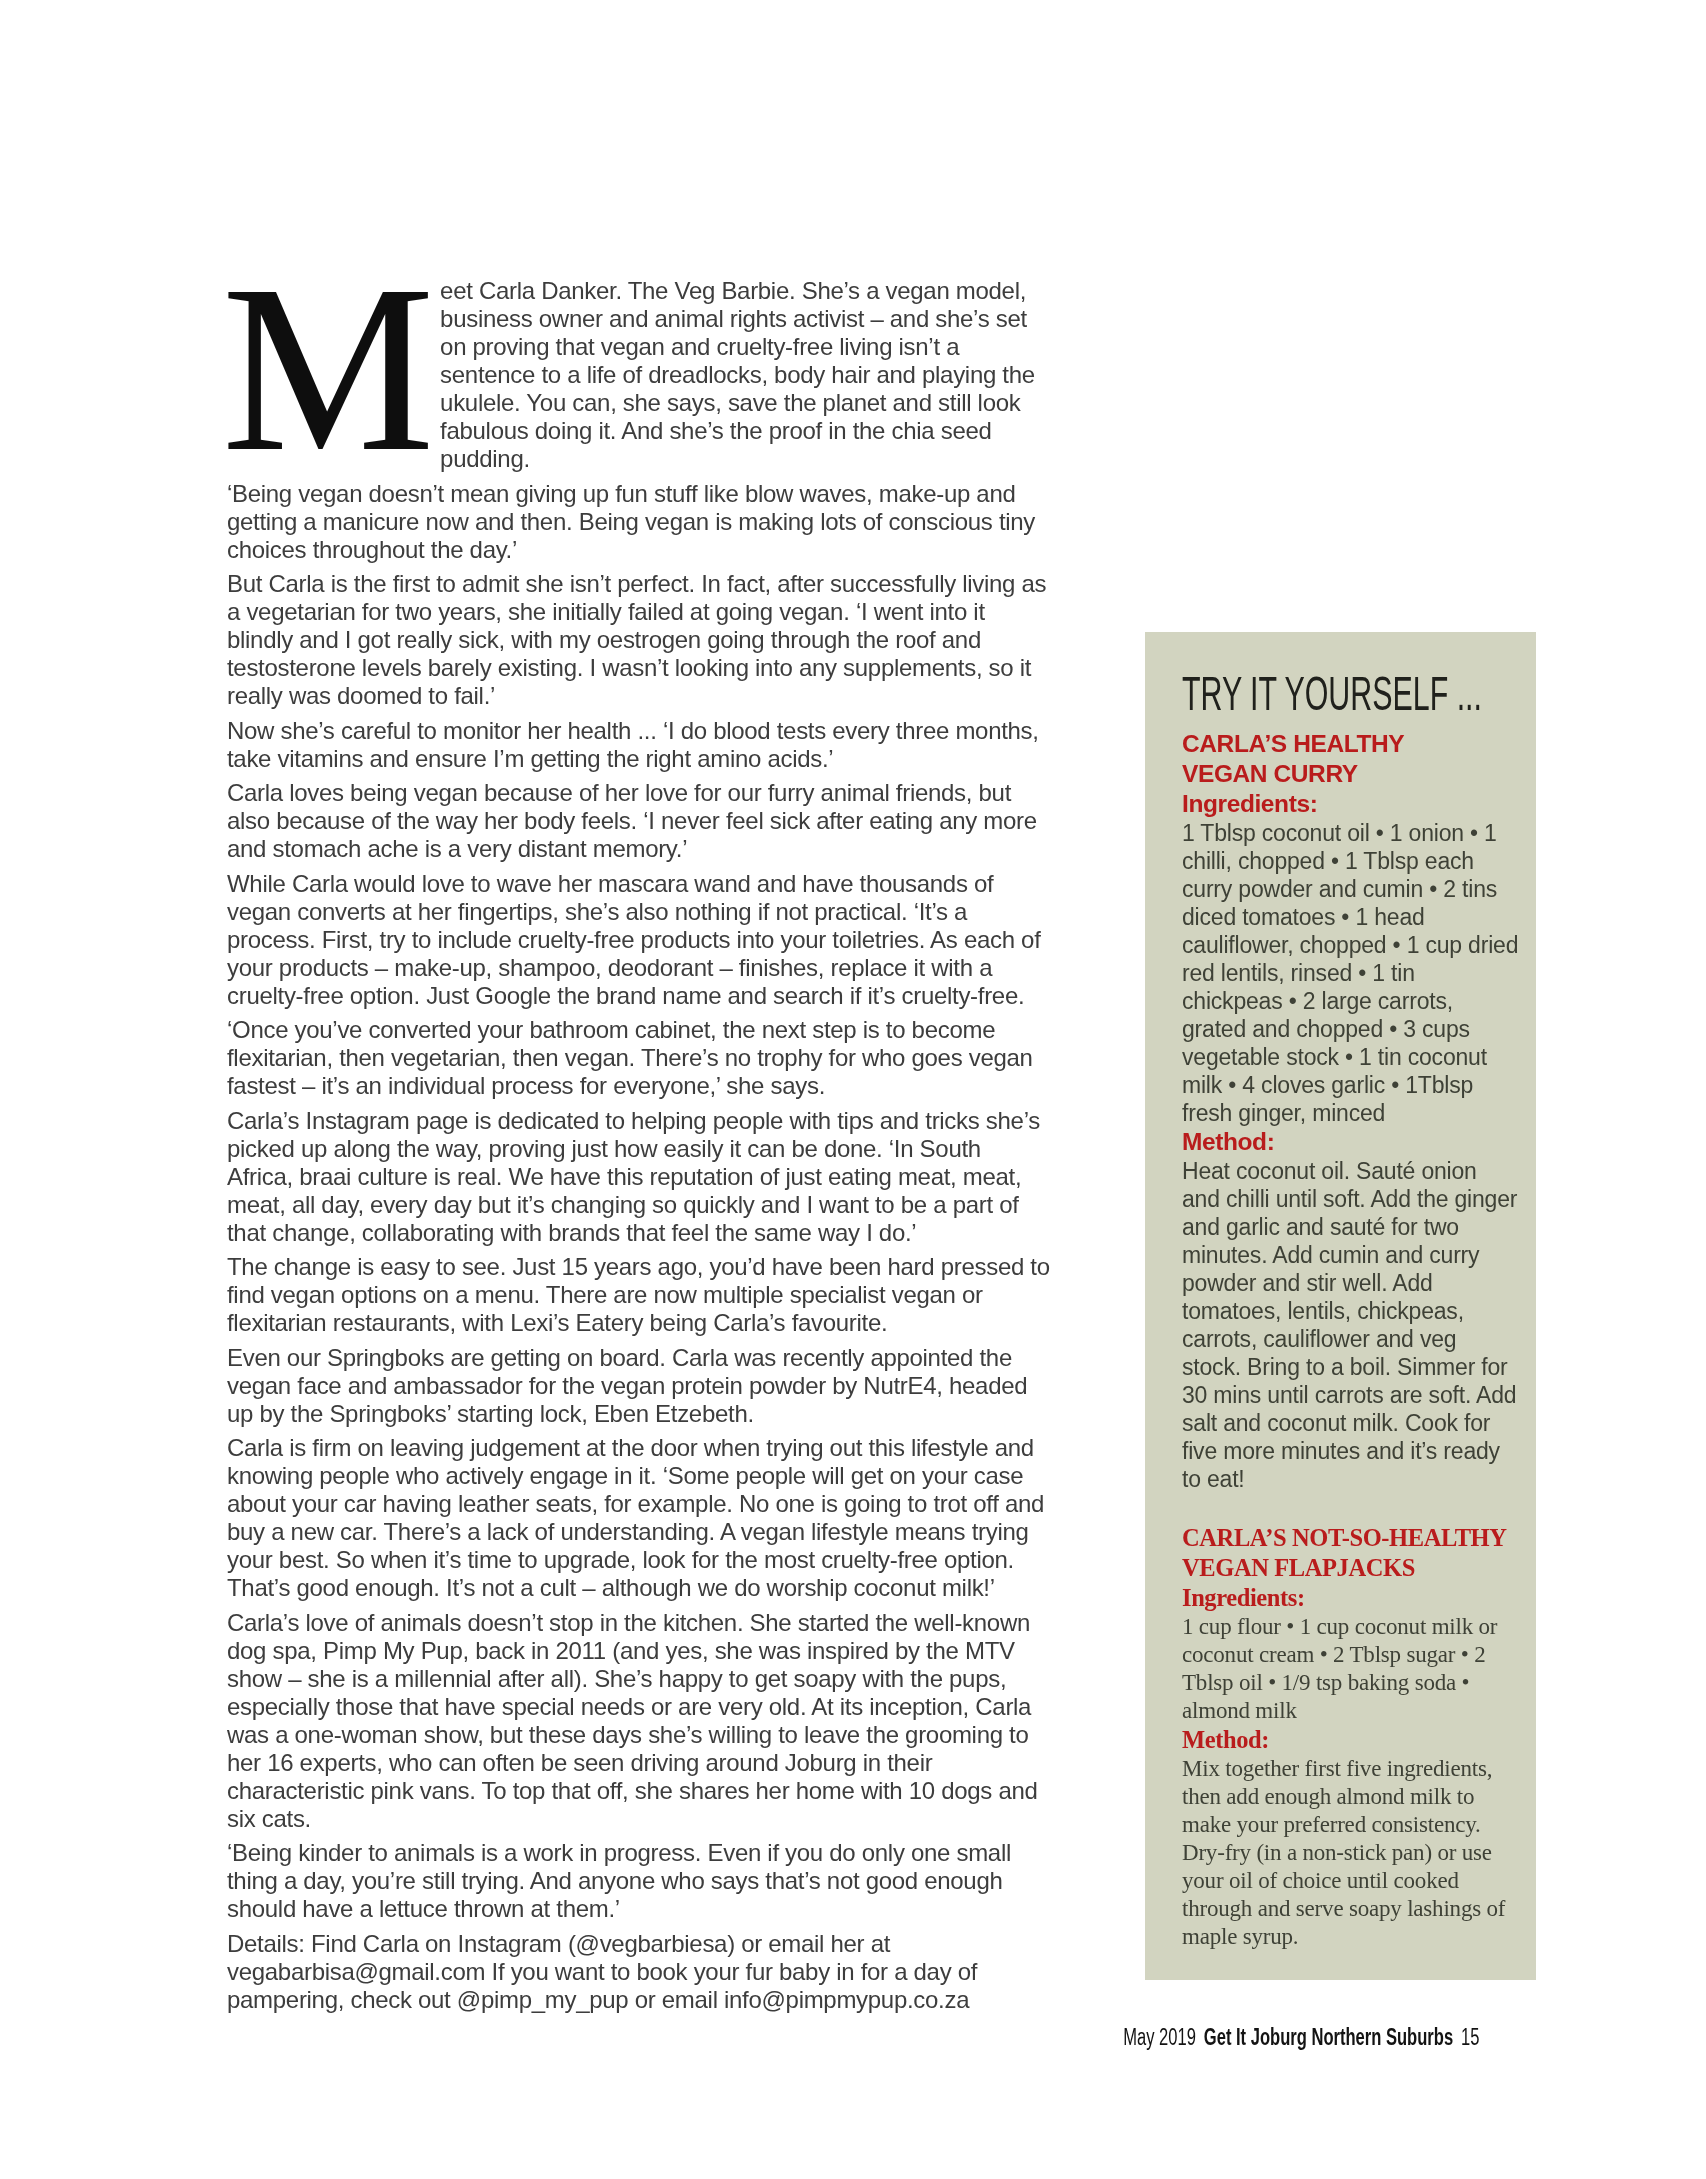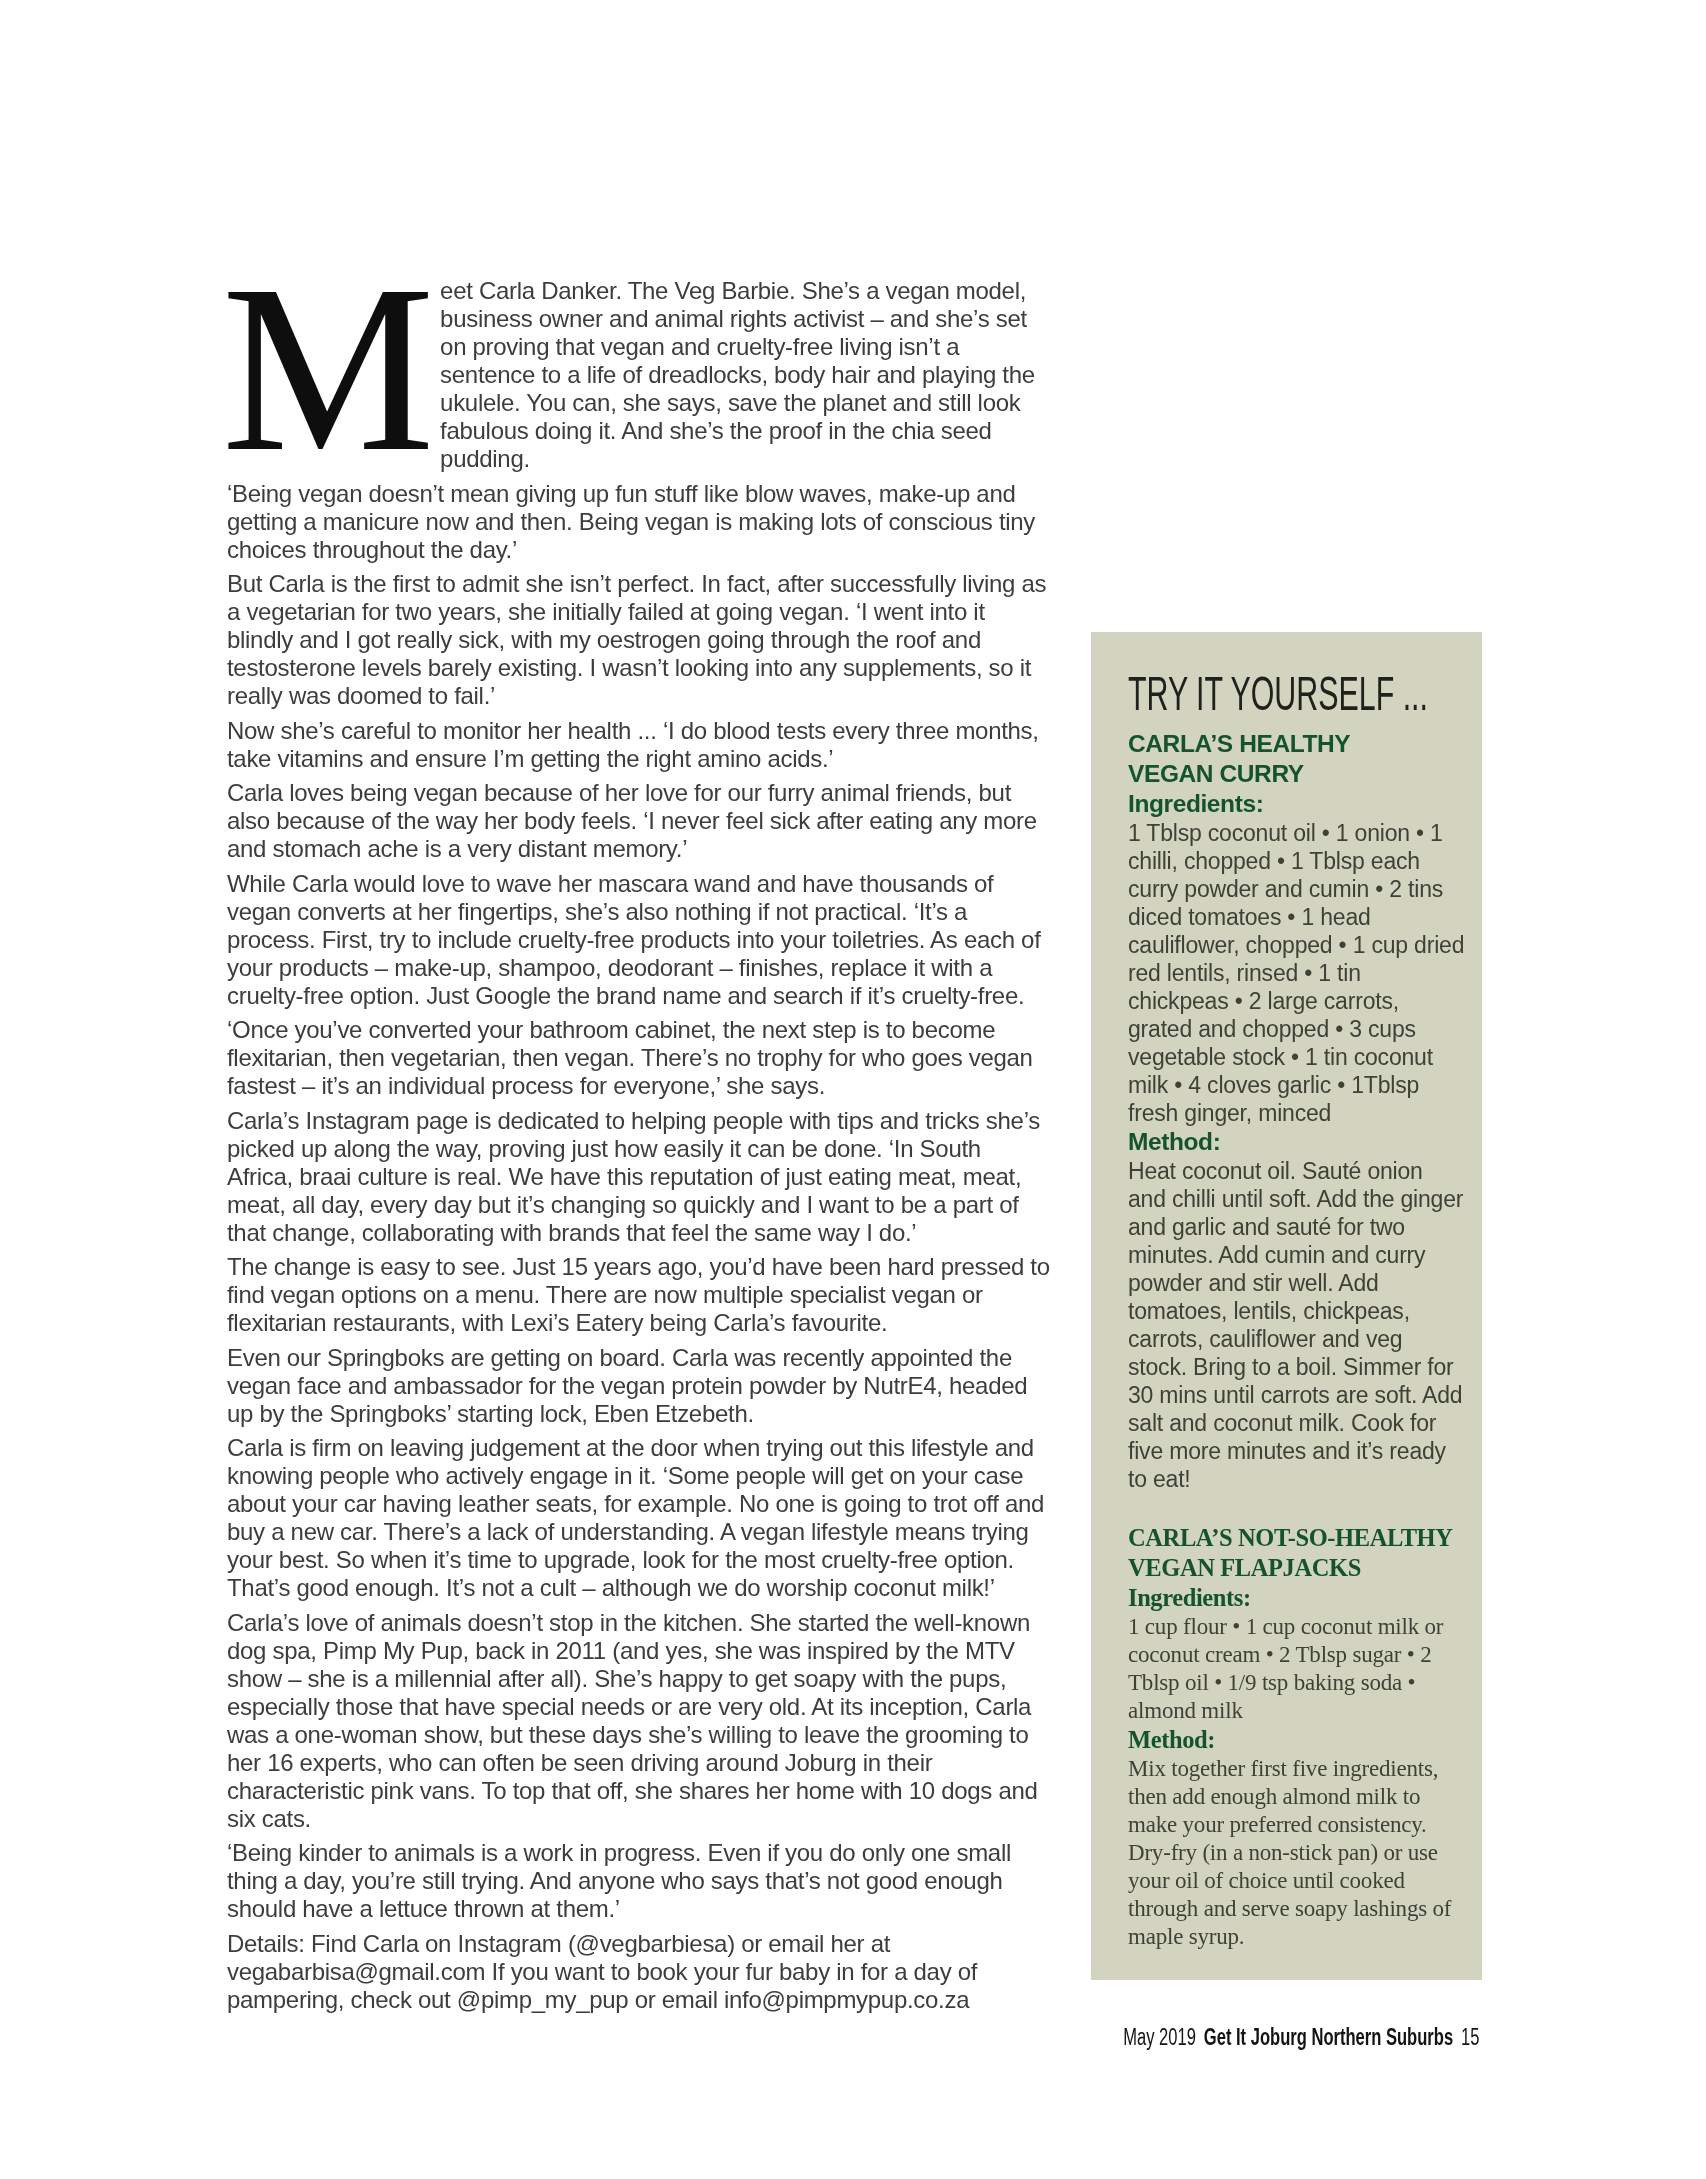--- a/index.html
+++ b/index.html
@@ -19,34 +19,34 @@
   .dropcap {
     float:left; font-family:"Liberation Serif", serif;
     font-size:240px; line-height:161px; height:164px;
     color:#0e0e0e; margin:11px 5.5px 0 -5.5px;
   }
   .lead-paragraph { min-height:175px; }
   .details-paragraph { margin-top:11px; }
 
   
   .sidebar {
-    position:absolute; left:1091px; top:632px;
+    position:absolute; left:1145px; top:632px;
     width:391px; height:1348px; box-sizing:border-box;
     background:#d2d4c0; padding:37px 16.6px 0 37px;
     color:#3e4136; font-size:23px; line-height:28px;
     letter-spacing:-0.2px;
   }
   .sidebar-title {
     font-weight:400; font-size:49px; line-height:49px;
     color:#20211c; letter-spacing:0;
     transform:scaleX(0.62); transform-origin:left center;
     white-space:nowrap; margin-bottom:11px;
   }
   .recipe-name-line, .recipe-label {
-    font-weight:bold; color:#14532d; font-size:24.5px;
+    font-weight:bold; color:#b91c1c; font-size:24.5px;
     line-height:30px; letter-spacing:-0.4px;
   }
   .recipe-flapjacks { margin-top:30px;font-family:Liberation Serif, serif; }
 
   
   .footer {
     position:absolute; top:2024px; right:227px;
     font-size:23px; line-height:26px; color:#131313;
     transform:scaleX(0.72); transform-origin:right center;
     white-space:nowrap;

